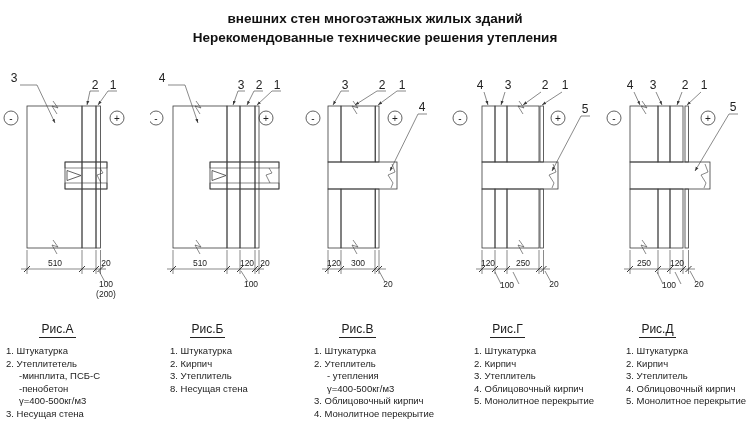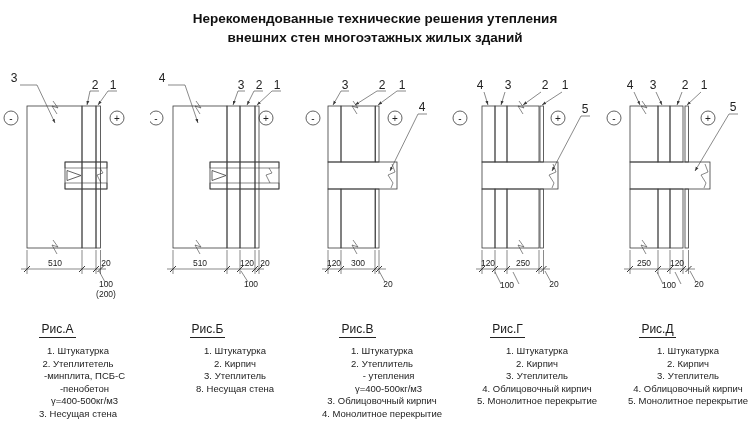--- a/index.html
+++ b/index.html
@@ -11,21 +11,21 @@
   svg.fig{display:block;width:150px;height:245px;}
   .fig text{text-anchor:middle;fill:#222;}
   .fig .lbl{font:12px "Liberation Sans",sans-serif;}
   .fig .dim{font:8.5px "Liberation Sans",sans-serif;}
   .fig .pm{font:10px "Liberation Sans",sans-serif;}
   .ln{stroke:#3a3a3a;stroke-width:.8;fill:none;}
   .thin{stroke:#3a3a3a;stroke-width:.6;fill:none;}
   .tick{stroke:#3a3a3a;stroke-width:1;fill:none;}
   .caption{text-align:center;padding-right:35px;margin-top:16px;font-size:12px;}
   .caption span{border-bottom:1px solid #222;padding:0 2px 1px;}
-  ul.legend{list-style:none;margin:9px 0 0;font-size:9.5px;line-height:12.5px;color:#222;text-align:center;}
+  ul.legend{list-style:none;margin:9px 0 0;font-size:9.5px;line-height:12.5px;color:#222;}
   ul.legend li{white-space:nowrap;}
   ul.legend li.sub{padding-left:13px;}
   .pad-a{padding-left:6px;} .pad-b{padding-left:20px;} .pad-v{padding-left:14px;}
   .pad-g{padding-left:24px;} .pad-d{padding-left:26px;}
 </style>
 </head>
 <body>
 
 <div class="page">
 
@@ -47,22 +47,22 @@
         <circle cx="6.5" cy="10" r="0.5" fill="#555"></circle>
         <circle cx="13" cy="5" r="0.45" fill="#555"></circle>
       </pattern>
       <marker id="arr" markerWidth="8" markerHeight="8" refX="7" refY="3" orient="auto">
         <path d="M0,0.5 L7,3 L0,5.5 Z" fill="#3a3a3a"></path>
       </marker>
     </defs>
   </svg>
 
   <div class="title">
+    <div>внешних стен многоэтажных жилых зданий</div>
     <div>Нерекомендованные технические решения утепления</div>
-    <div>внешних стен многоэтажных жилых зданий</div>
   </div>
 
   <div class="figrow">
 
     <div class="figcol">
       <svg class="fig" viewBox="0 0 150 245">
         <rect x="27" y="45" width="55" height="142" fill="url(#hw)" class="ln"></rect>
         <rect x="82" y="45" width="14" height="142" fill="url(#hx)" class="ln"></rect>
         <rect x="96" y="45" width="4.5" height="142" fill="#fff" class="ln"></rect>
         <g>

